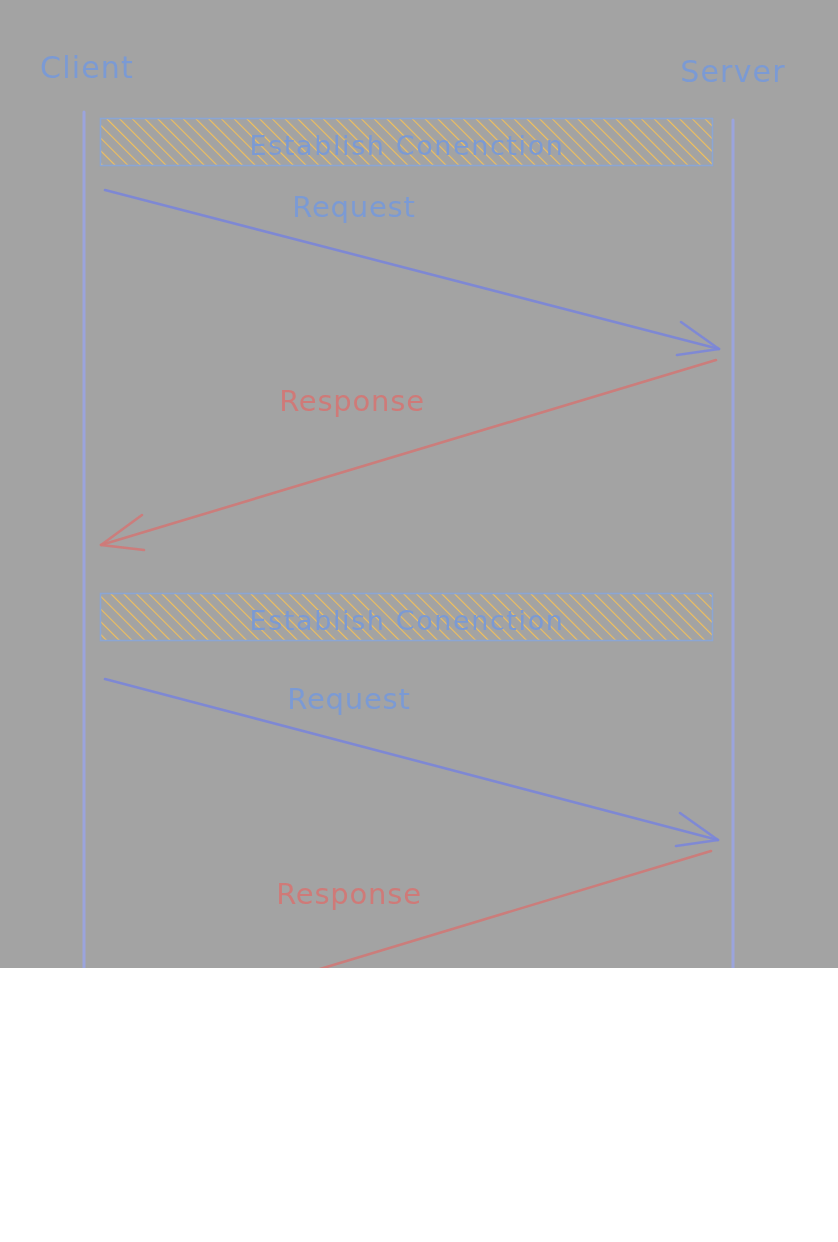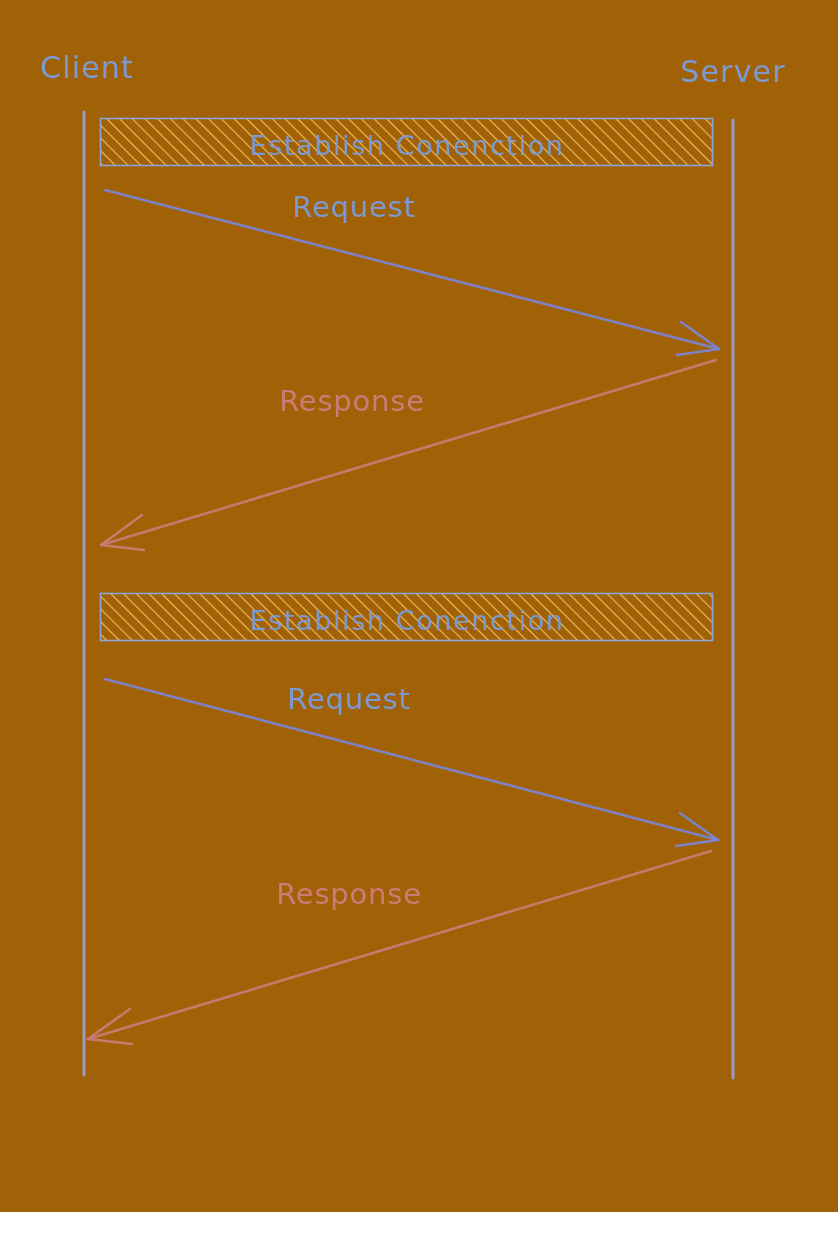--- a/index.html
+++ b/index.html
@@ -6,22 +6,22 @@
     margin: 0;
     padding: 0;
     background: #ffffff;
   }
   body {
     font-family: "DejaVu Sans", sans-serif;
   }
   #canvas {
     position: relative;
     width: 838px;
-    height: 1212px;
-    background: #a16207;
+    height: 968px;
+    background: #a3a3a3;
     overflow: hidden;
   }
   #diagram-svg {
     position: absolute;
     left: 0;
     top: 0;
     width: 838px;
     height: 1242px;
   }
   .participant-label {

